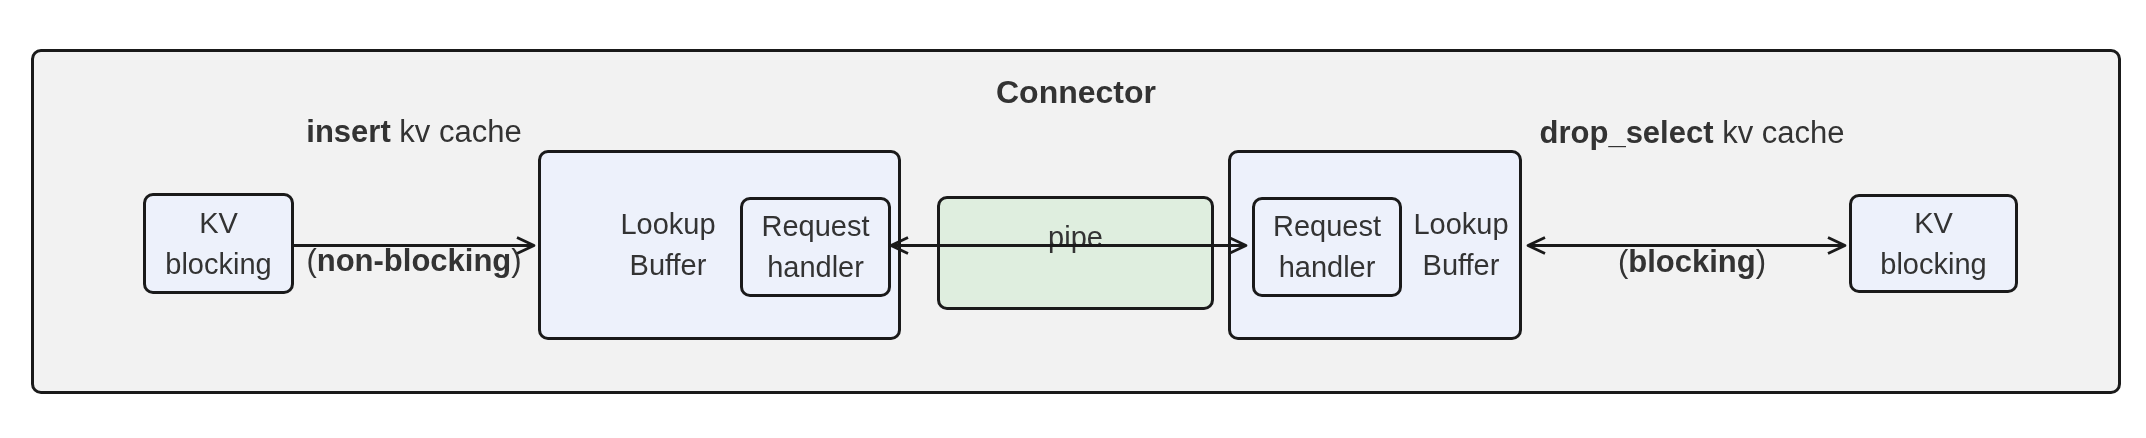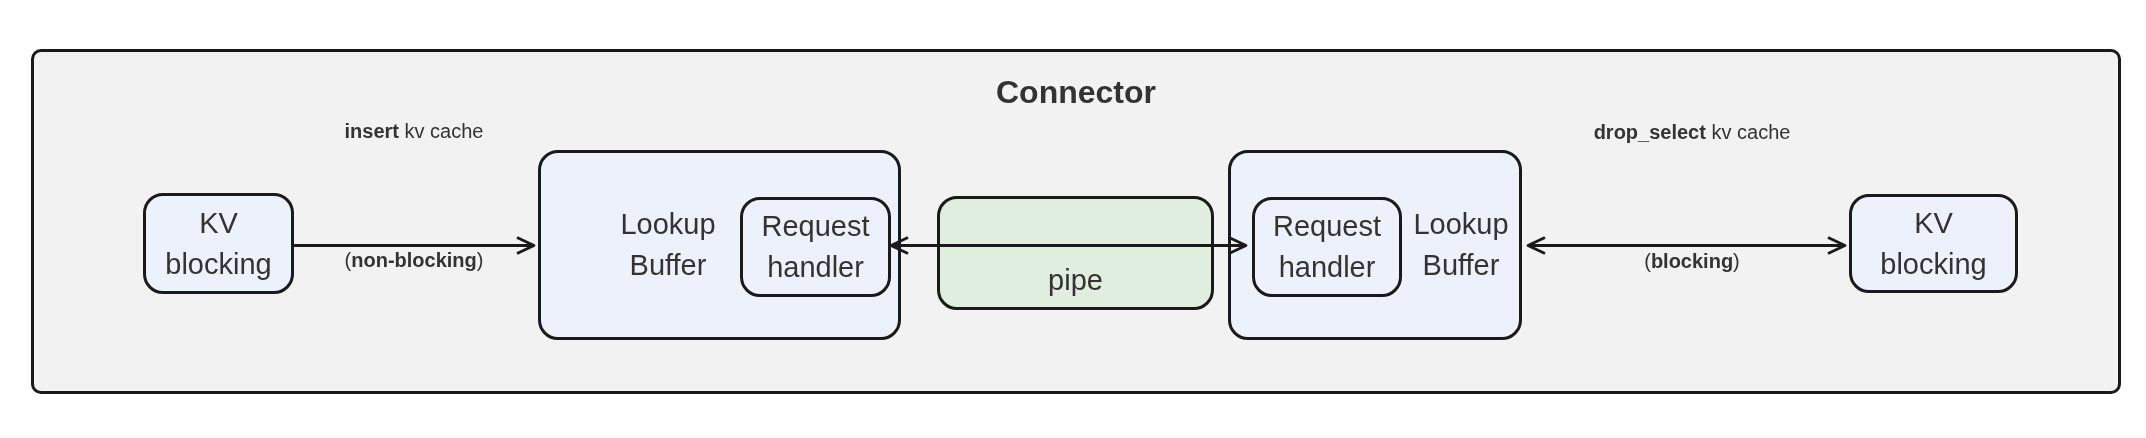--- a/index.html
+++ b/index.html
@@ -20,39 +20,39 @@
   }
   .title{
     position:absolute;left:1076px;top:92px;
     transform:translate(-50%,-50%);
     font-size:32px;line-height:36px;white-space:pre;font-weight:bold;
   }
   .node{
     position:absolute;box-sizing:border-box;
     background:var(--node-fill,#edf1fb);
     border:3px solid var(--border,#1a1a1a);
-    border-radius:20px;
+    border-radius:10px;
     display:flex;flex-direction:column;align-items:center;justify-content:center;
     font-size:29px;line-height:41px;text-align:center;
   }
   .node.big{display:block;}
   .stack{
     position:absolute;top:50%;transform:translate(-50%,-50%);
     display:flex;flex-direction:column;align-items:center;
     font-size:29px;line-height:41px;white-space:pre;
   }
   .node.pipe{
     background:var(--pipe-fill,#dfeedf);
-    justify-content:flex-end;
-    padding-bottom:6px;
+    justify-content:center;
+    padding-bottom:32px;
     z-index:1;
   }
   .edge-label{
     position:absolute;transform:translate(-50%,-50%);
-    text-align:center;font-size:20px;line-height:43px;white-space:pre;
+    text-align:center;font-size:31px;line-height:43px;white-space:pre;
     z-index:3;
   }
   .edge-label b{font-weight:bold;}
   svg.arrows{
     position:absolute;left:0;top:0;z-index:2;
     pointer-events:none;
   }
   svg.arrows path{
     stroke:var(--arrow,#1a1a1a);
     stroke-width:2.8;

